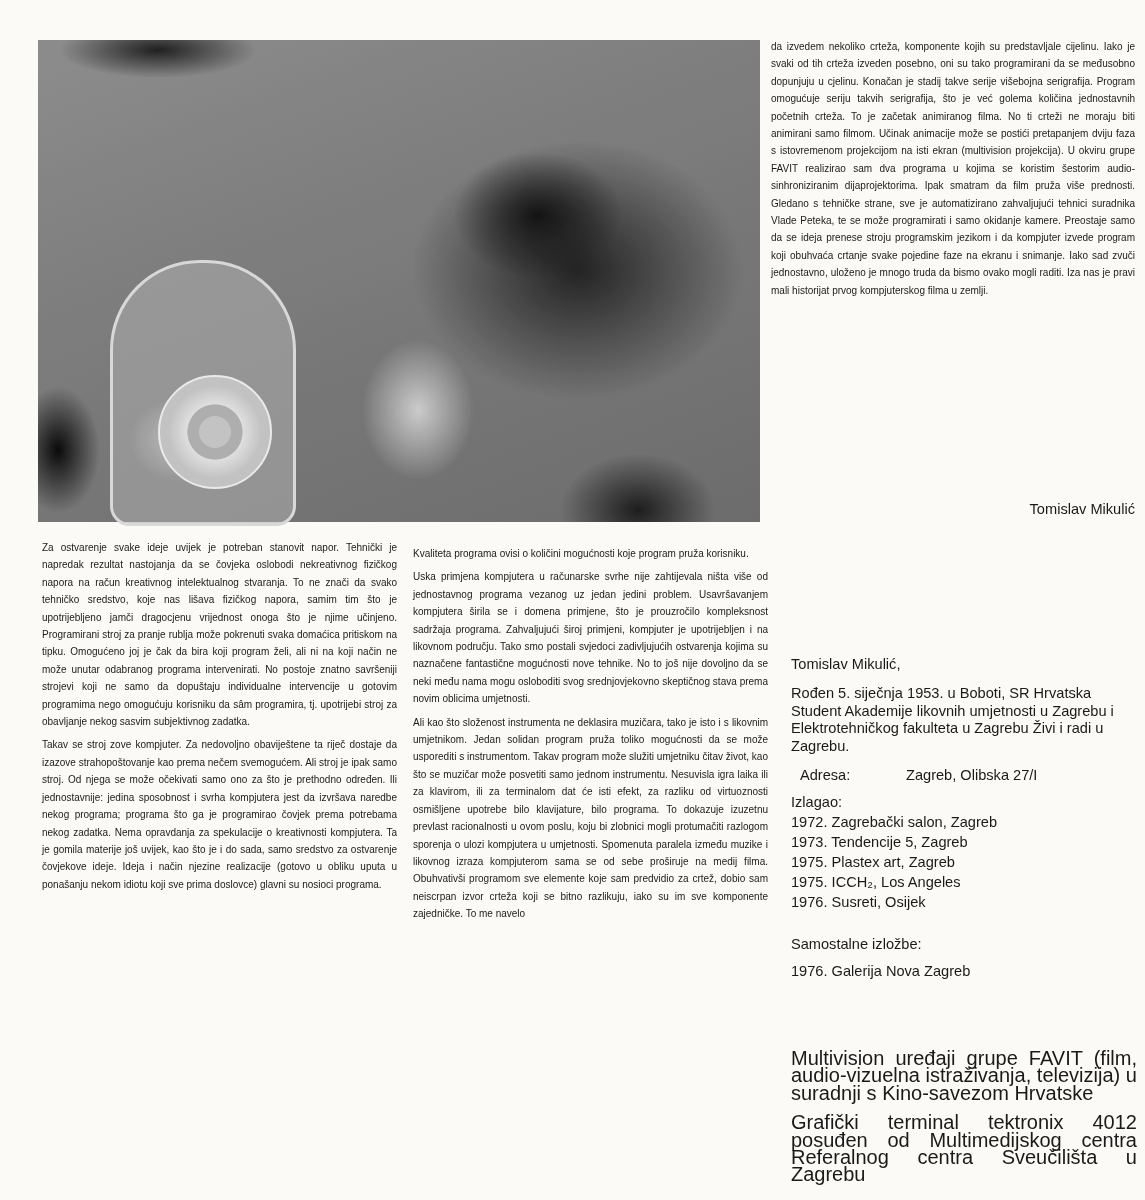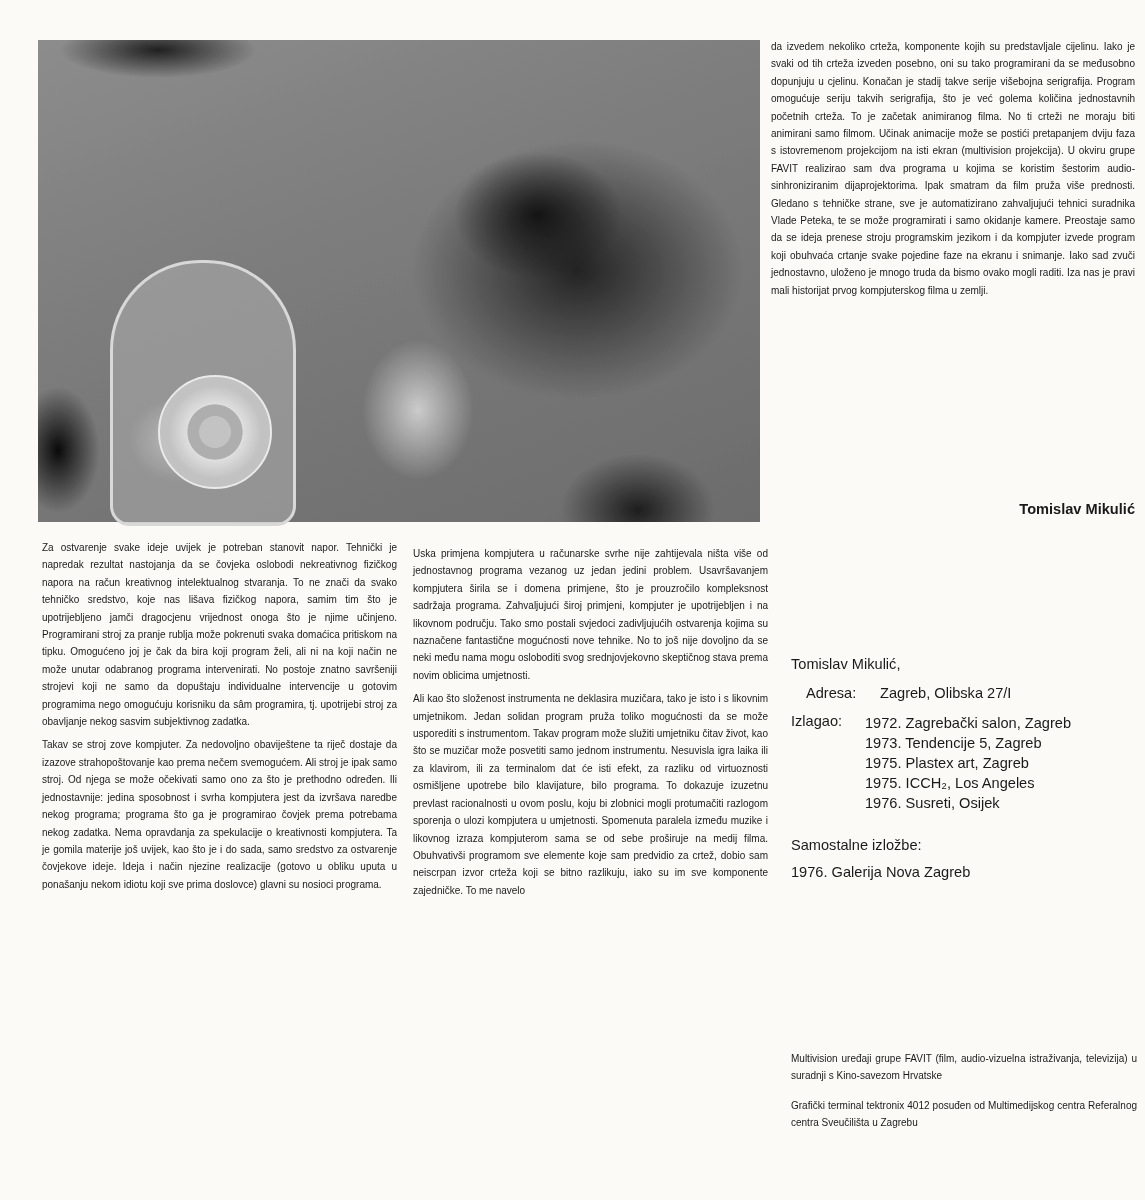--- a/index.html
+++ b/index.html
@@ -47,39 +47,39 @@
       font-size: 10px;
       line-height: 17.4px;
       text-align: justify;
     }
     .col p { margin: 0 0 6px 0; }
     .col-right-top { left: 771px; top: 38px; width: 364px; }
     .col-left { left: 42px; top: 539px; width: 355px; }
     .col-mid { left: 413px; top: 545px; width: 355px; }
     .signature {
       position: absolute; left: 771px; top: 501px; width: 364px;
-      text-align: right; font-size: 14.6px; font-weight: bold;
+      text-align: right; font-size: 14.6px; font-weight: normal;
     }
     .author {
       position: absolute; left: 791px; top: 656px; width: 346px;
       font-size: 14.6px; line-height: 17.4px;
     }
     .author .heading { margin: 0 0 14px 0; letter-spacing: 0.5px; }
     .author .name { margin: 0 0 12px 0; }
     .author .bio { margin: 0 0 12px 0; }
-    .author .row { display: flex; margin: 0 0 10px 15px; }
+    .author .row { display: flex; margin: 0 0 10px 9px; gap: 32px; }
     .author .row .lbl { width: 74px; flex: none; }
-    .exh { display: flex; }
+    .exh { display: flex; flex-direction: column; }
     .exh .lbl { width: 74px; flex: none; }
     .exh ul { list-style: none; margin: 0; padding: 0; }
     .exh li { line-height: 20px; }
     .solo-h { margin: 24px 0 10px 0; }
     .credits {
       position: absolute; left: 791px; top: 1050px; width: 346px;
-      font-size: 10px; line-height: 17.4px; text-align: justify;
+      font-size: 20px; line-height: 17.4px; text-align: justify;
     }
     .credits p { margin: 0 0 12px 0; }
   </style>
 </head>
 <body>
 
 <div class="photo">
   <div class="camera-body"></div>
   <div class="reel"></div>
 </div>
@@ -89,26 +89,28 @@
 </div>
 
 <div class="signature">Tomislav Mikulić</div>
 
 <div class="col col-left">
   <p>Za ostvarenje svake ideje uvijek je potreban stanovit napor. Tehnički je napredak rezultat nastojanja da se čovjeka oslobodi nekreativnog fizičkog napora na račun kreativnog intelektualnog stvaranja. To ne znači da svako tehničko sredstvo, koje nas lišava fizičkog napora, samim tim što je upotrijebljeno jamči dragocjenu vrijednost onoga što je njime učinjeno. Programirani stroj za pranje rublja može pokrenuti svaka domaćica pritiskom na tipku. Omogućeno joj je čak da bira koji program želi, ali ni na koji način ne može unutar odabranog programa intervenirati. No postoje znatno savršeniji strojevi koji ne samo da dopuštaju individualne intervencije u gotovim programima nego omogućuju korisniku da sâm programira, tj. upotrijebi stroj za obavljanje nekog sasvim subjektivnog zadatka.</p>
   <p>Takav se stroj zove kompjuter. Za nedovoljno obaviještene ta riječ dostaje da izazove strahopoštovanje kao prema nečem svemogućem. Ali stroj je ipak samo stroj. Od njega se može očekivati samo ono za što je prethodno određen. Ili jednostavnije: jedina sposobnost i svrha kompjutera jest da izvršava naredbe nekog programa; programa što ga je programirao čovjek prema potrebama nekog zadatka. Nema opravdanja za spekulacije o kreativnosti kompjutera. Ta je gomila materije još uvijek, kao što je i do sada, samo sredstvo za ostvarenje čovjekove ideje. Ideja i način njezine realizacije (gotovo u obliku uputa u ponašanju nekom idiotu koji sve prima doslovce) glavni su nosioci programa.</p>
 </div>
 
 <div class="col col-mid">
+  <p>Kvaliteta programa ovisi o količini mogućnosti koje program pruža korisniku.</p>
   <p>Uska primjena kompjutera u računarske svrhe nije zahtijevala ništa više od jednostavnog programa vezanog uz jedan jedini problem. Usavršavanjem kompjutera širila se i domena primjene, što je prouzročilo kompleksnost sadržaja programa. Zahvaljujući široj primjeni, kompjuter je upotrijebljen i na likovnom području. Tako smo postali svjedoci zadivljujućih ostvarenja kojima su naznačene fantastične mogućnosti nove tehnike. No to još nije dovoljno da se neki među nama mogu osloboditi svog srednjovjekovno skeptičnog stava prema novim oblicima umjetnosti.</p>
   <p>Ali kao što složenost instrumenta ne deklasira muzičara, tako je isto i s likovnim umjetnikom. Jedan solidan program pruža toliko mogućnosti da se može usporediti s instrumentom. Takav program može služiti umjetniku čitav život, kao što se muzičar može posvetiti samo jednom instrumentu. Nesuvisla igra laika ili za klavirom, ili za terminalom dat će isti efekt, za razliku od virtuoznosti osmišljene upotrebe bilo klavijature, bilo programa. To dokazuje izuzetnu prevlast racionalnosti u ovom poslu, koju bi zlobnici mogli protumačiti razlogom sporenja o ulozi kompjutera u umjetnosti. Spomenuta paralela između muzike i likovnog izraza kompjuterom sama se od sebe proširuje na medij filma. Obuhvativši programom sve elemente koje sam predvidio za crtež, dobio sam neiscrpan izvor crteža koji se bitno razlikuju, iako su im sve komponente zajedničke. To me navelo</p>
 </div>
 
 <div class="author">
   <div class="name">Tomislav Mikulić,</div>
+  <div class="bio">Rođen 5. siječnja 1953. u Boboti, SR Hrvatska Student Akademije likovnih umjetnosti u Zagrebu i Elektrotehničkog fakulteta u Zagrebu Živi i radi u Zagrebu.</div>
   <div class="row">
     <span class="lbl">Adresa:</span>
     <span>Zagreb, Olibska 27/I</span>
   </div>
   <div class="exh">
     <span class="lbl">Izlagao:</span>
     <ul>
       <li>1972. Zagrebački salon, Zagreb</li>
       <li>1973. Tendencije 5, Zagreb</li>
       <li>1975. Plastex art, Zagreb</li>

